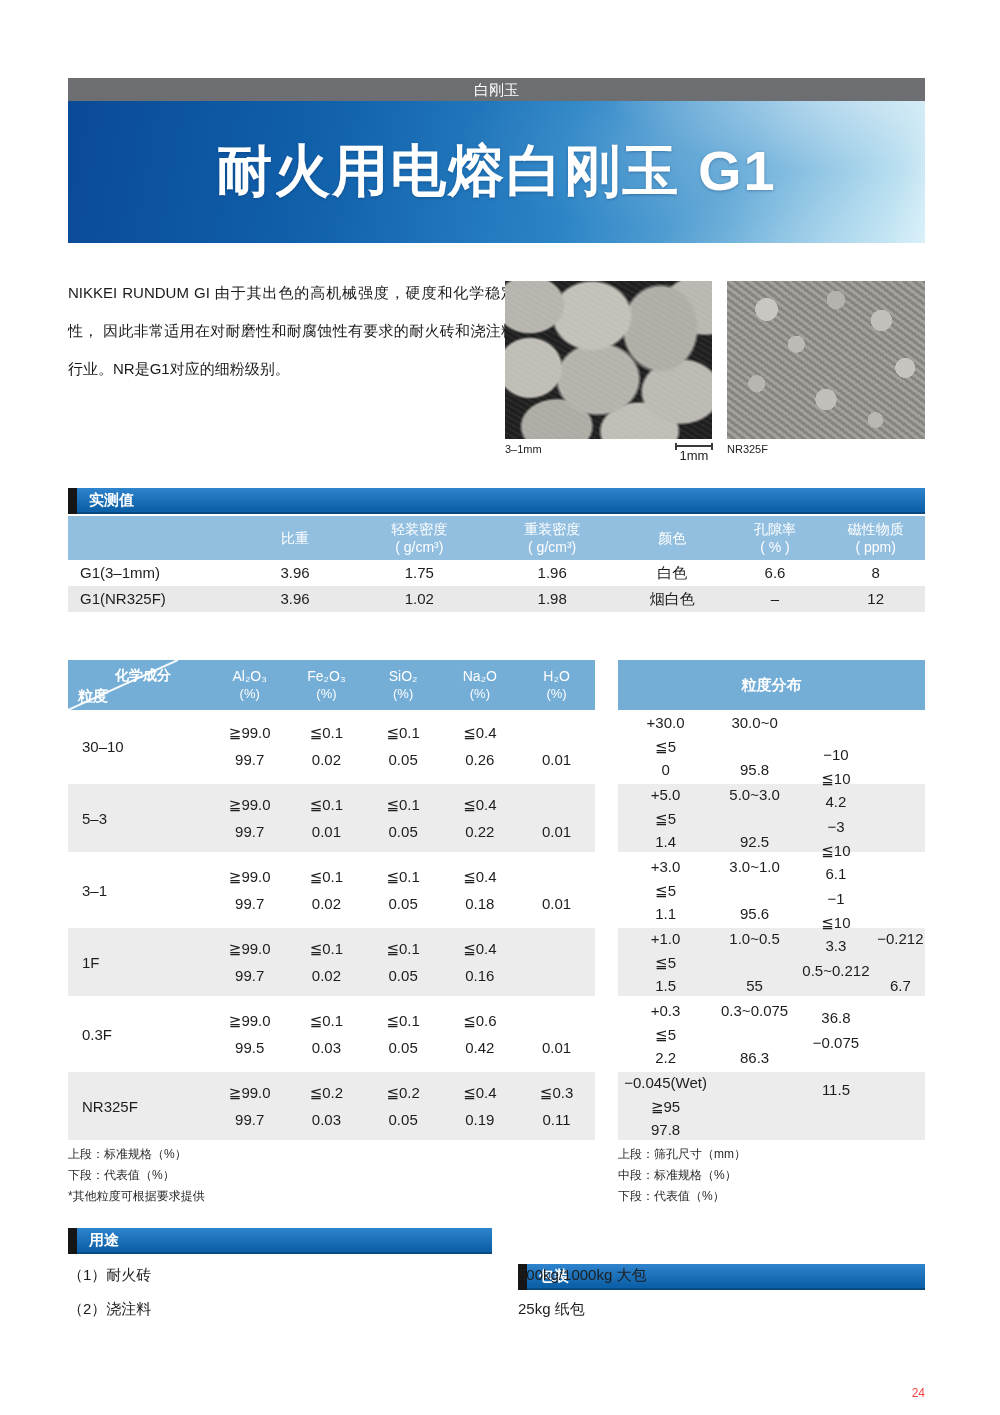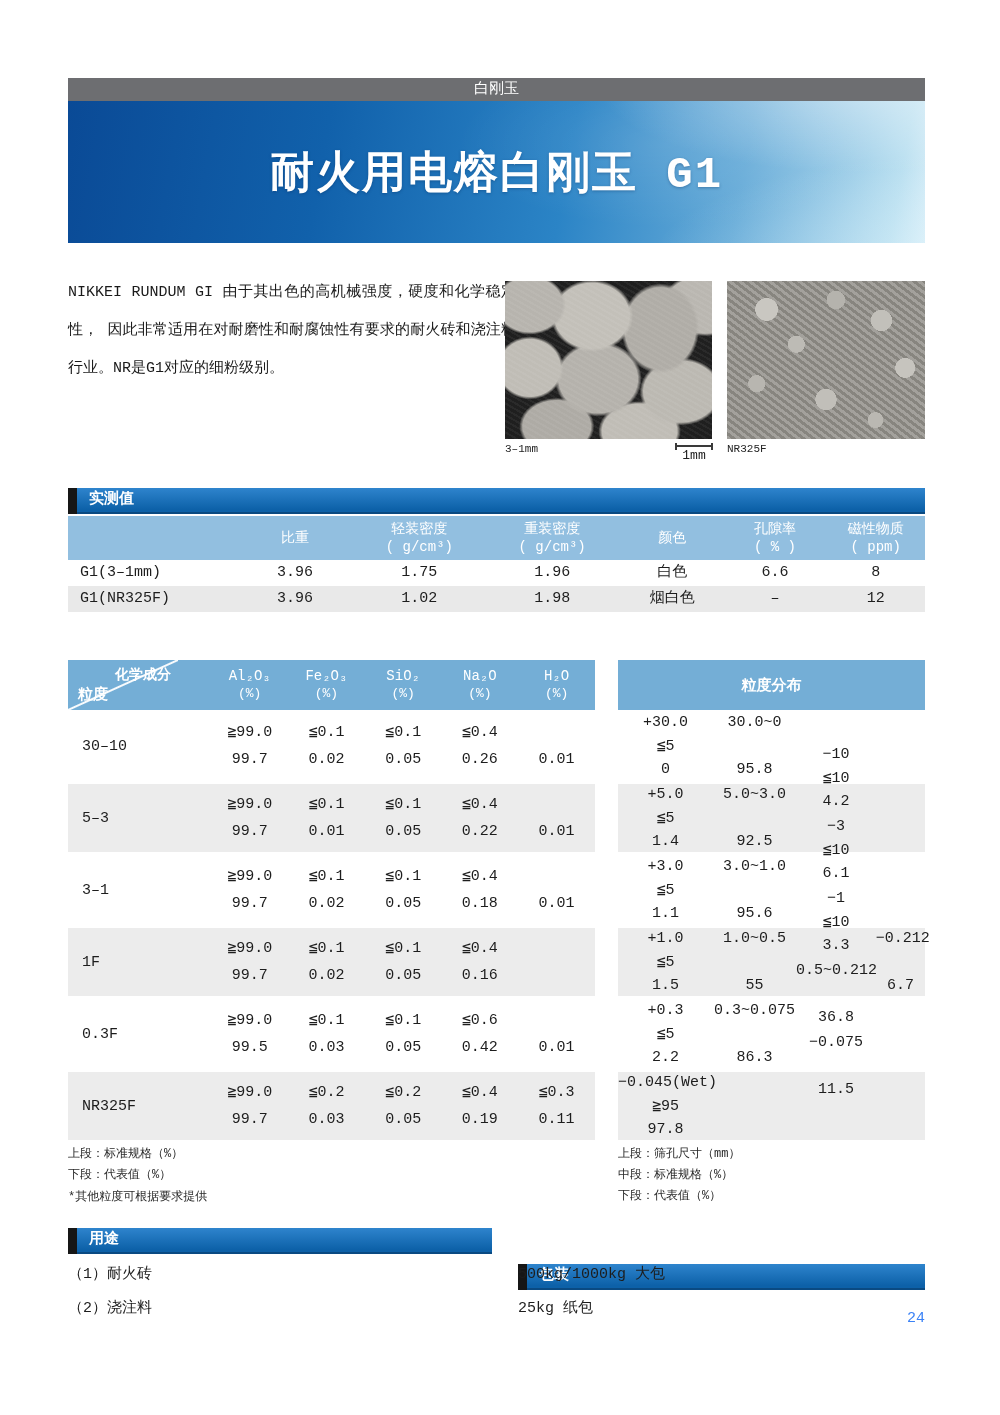--- a/index.html
+++ b/index.html
@@ -1,36 +1,36 @@
 <!DOCTYPE html>
 <html><head>
 <meta charset="utf-8">
 <style>
   * { margin:0; padding:0; box-sizing:border-box; }
   html,body { background:#fff; }
   .page {
     position:relative; width:1000px; height:1415px; background:#ffffff;
-    font-family:Liberation Mono, monospace; color:#1d1d1d; overflow:hidden;
+    font-family:Liberation Sans, sans-serif; color:#1d1d1d; overflow:hidden;
   }
   
   .cat-bar {
     position:absolute; left:68px; top:78px; width:857px; height:23px;
     background:#6d6e71; color:#fff; font-size:15px; line-height:23px; text-align:center;
   }
   
   .banner {
     position:absolute; left:68px; top:101px; width:857px; height:142px;
     background:
       radial-gradient(ellipse 420px 150px at 92% -15%, rgba(255,255,255,.50), transparent 62%),
       radial-gradient(ellipse 520px 190px at 104% 118%, rgba(225,245,252,.45), transparent 60%),
       radial-gradient(ellipse 300px 120px at 70% 30%, rgba(255,255,255,.12), transparent 70%),
       linear-gradient(100deg, #0a4a96 0%, #1161ab 30%, #2b84c6 58%, #66abd8 78%, #b9dff0 96%, #d8eef8 100%);
     display:flex; align-items:center; justify-content:center;
   }
-  .banner h1 { color:#fff; font-size:44px; font-weight:bold; letter-spacing:2px; text-shadow:0 1px 3px rgba(0,40,90,.35); }
+  .banner h1 { color:#fff; font-size:56px; font-weight:bold; letter-spacing:2px; text-shadow:0 1px 3px rgba(0,40,90,.35); }
   
   .intro {
     position:absolute; left:68px; top:274px; width:448px;
     font-size:15px; line-height:38px; text-align:justify; color:#1a1a1a;
   }
   
   .photo { position:absolute; top:281px; height:158px; overflow:hidden; }
   .photo1 {
     left:505px; width:207px; background-color:#1f1f1f;
     background-image:
@@ -117,21 +117,21 @@
   .notes { position:absolute; font-size:12px; line-height:21px; color:#2a2a2a; }
   .notes-left { left:68px; top:1144px; }
   .notes-right { left:618px; top:1144px; }
   .extra-note { position:absolute; left:68px; top:1188px; font-size:12px; color:#2a2a2a; }
   
   .uses-bar { left:68px; top:1228px; width:424px; }
   .pack-bar { left:518px; top:1264px; width:407px; }
   .items { position:absolute; top:1258px; font-size:15px; line-height:34px; }
   .items-uses { left:68px; } .items-pack { left:518px; }
   
-  .pagenum { position:absolute; left:68px; top:1310px; width:857px; text-align:right; font-size:15px; color:#3b82f6; }
+  .pagenum { position:absolute; left:68px; top:1386px; width:857px; text-align:right; font-size:12px; color:#ef4444; }
 </style>
 </head>
 <body>
 
 <div class="page">
 
   <div class="cat-bar">
     <span>白刚玉</span>
   </div>
 

